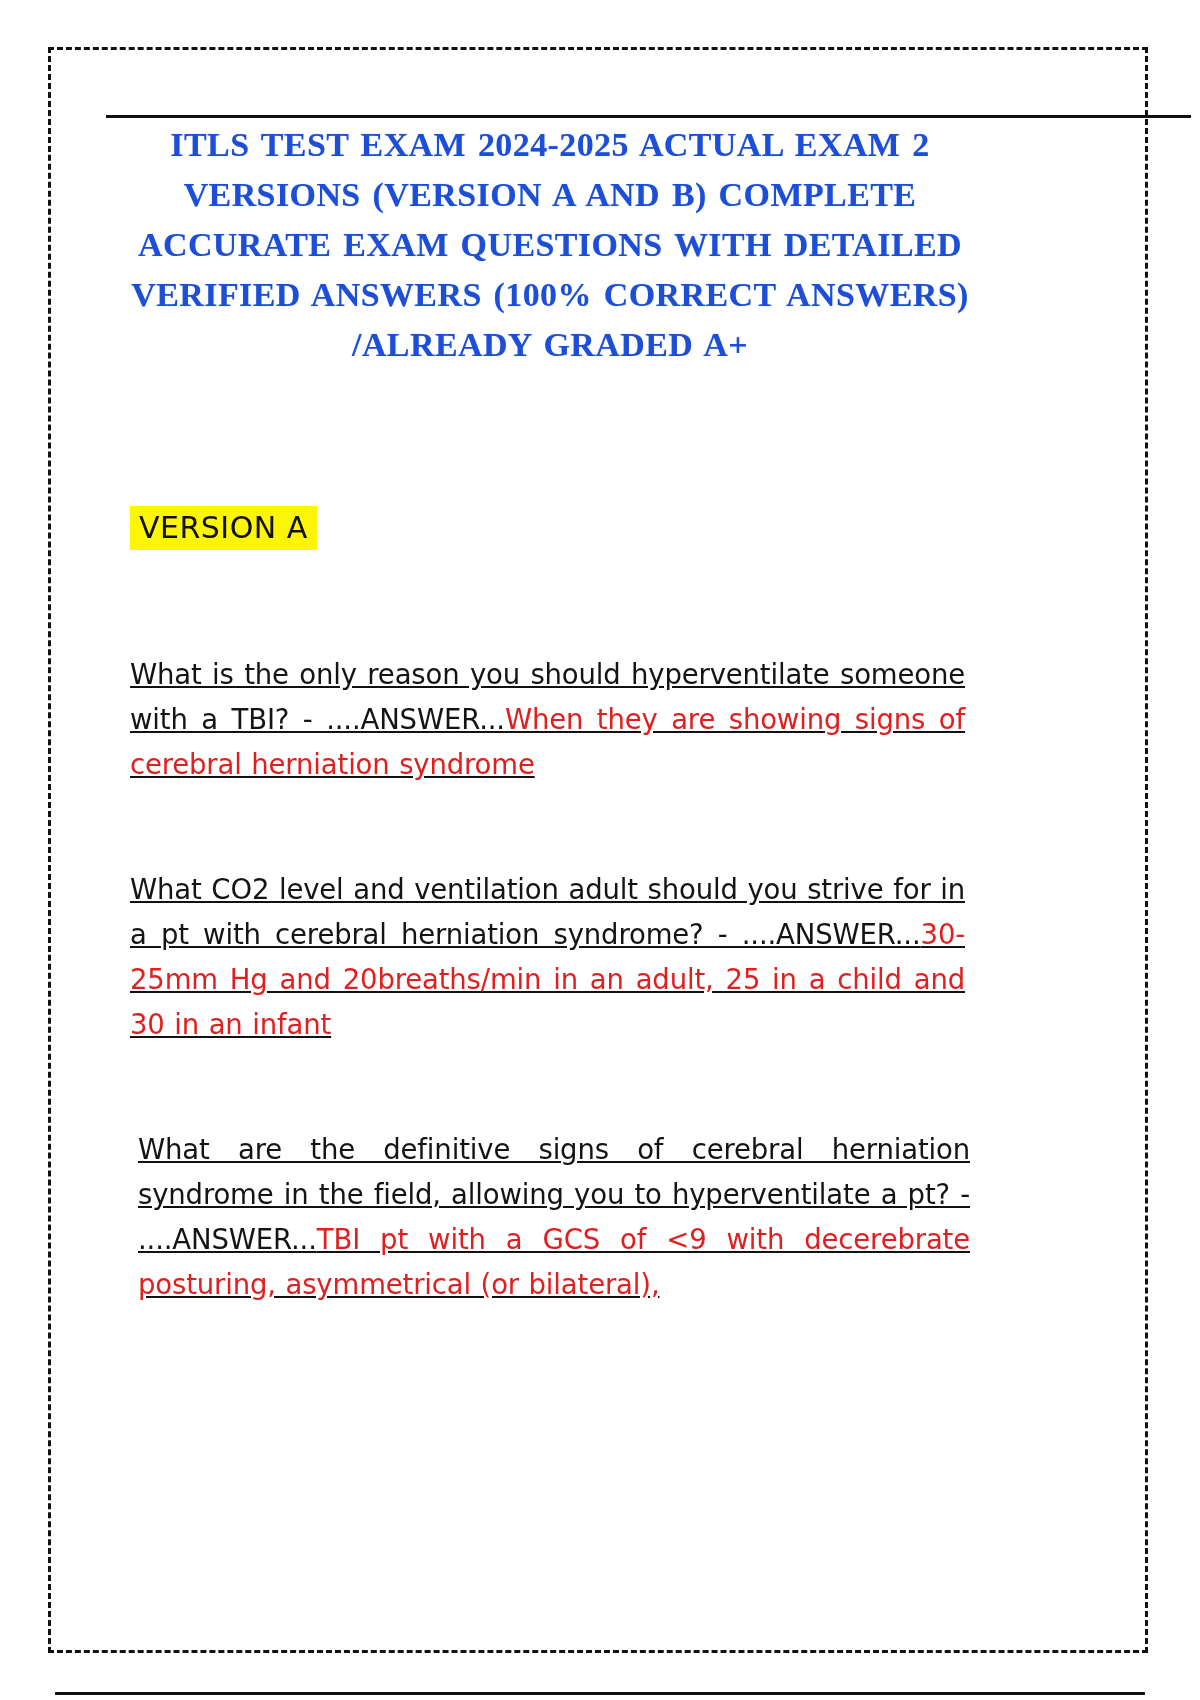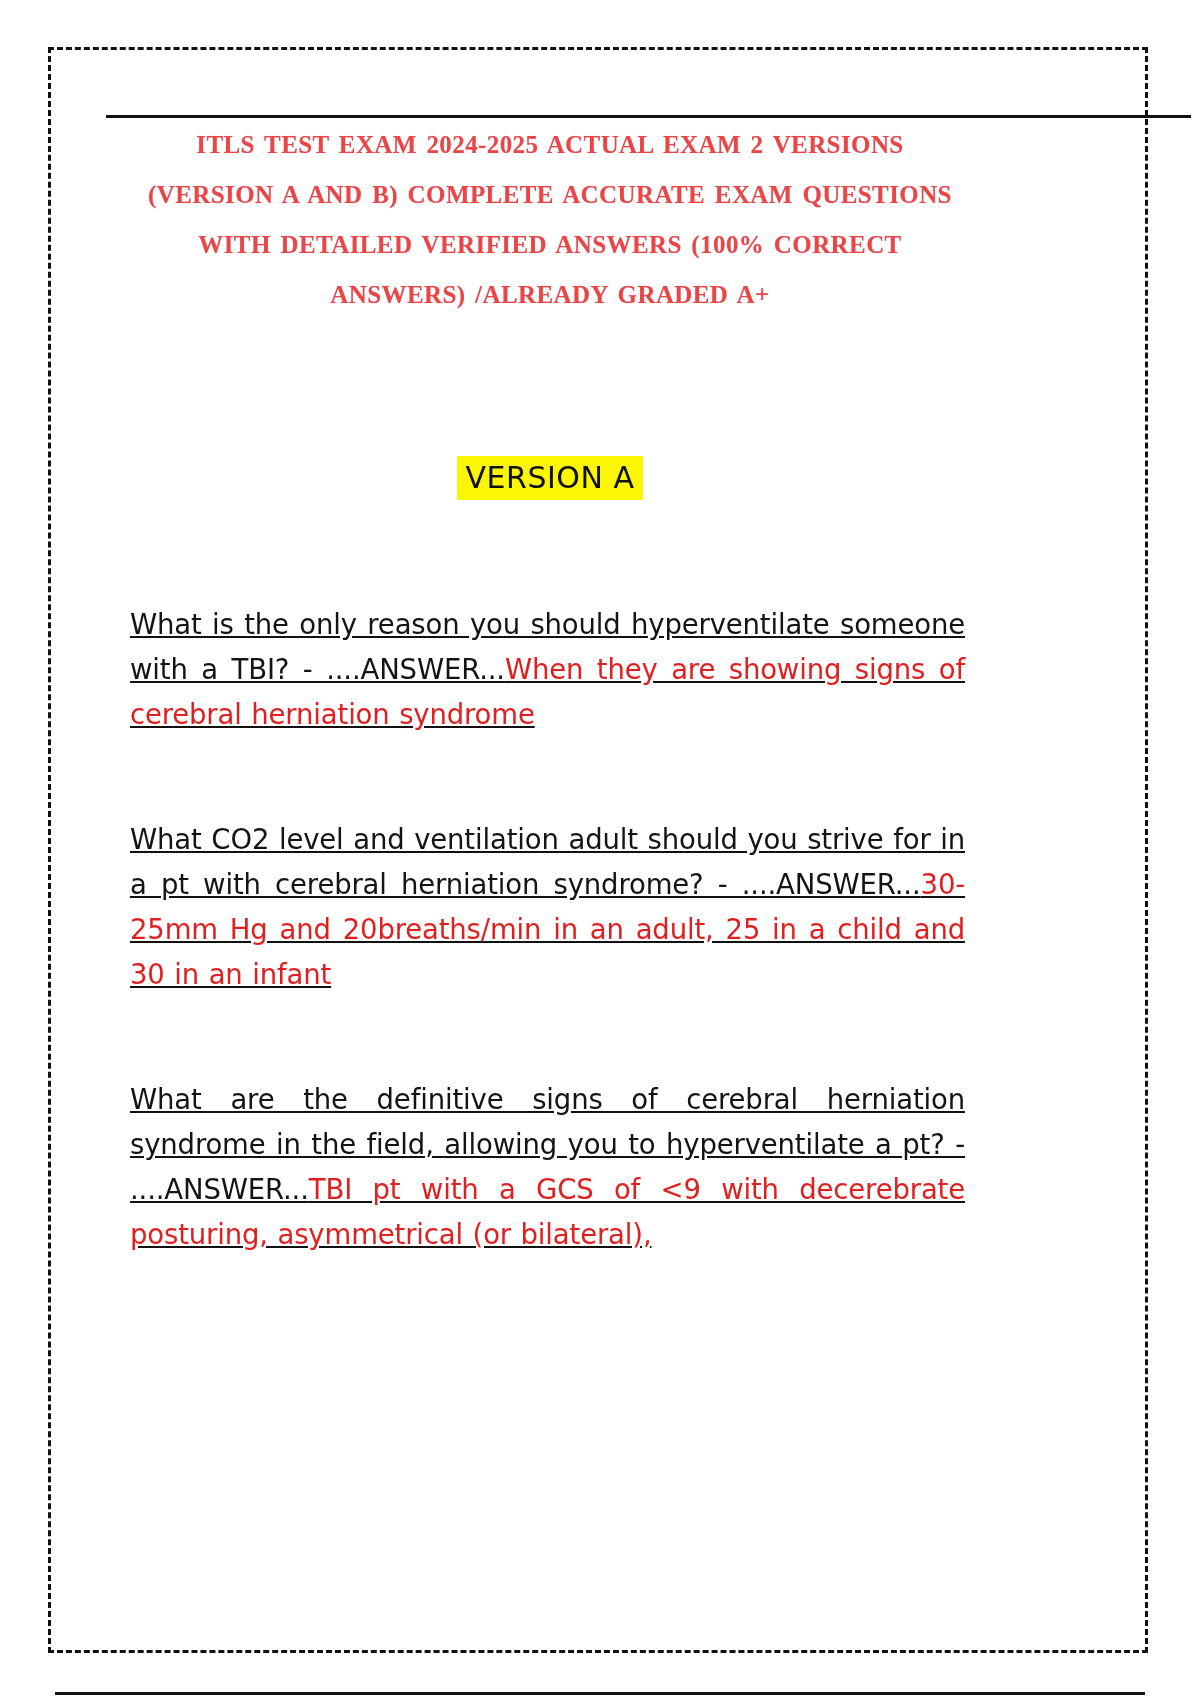--- a/index.html
+++ b/index.html
@@ -53,32 +53,32 @@
     width: 840px;
   }
 
   
   .doc-title {
     margin: 0;
     padding: 0 0 0 0;
     text-align: center;
     font-family: "Liberation Serif", "DejaVu Serif", serif;
     font-weight: bold;
-    font-size: 25px;
+    font-size: 34px;
     line-height: 50px;
     letter-spacing: 0.4px;
-    color: #ef4444;
+    color: #1d4ed8;
     word-spacing: 3px;
     text-shadow: 0 0 1px rgba(32,115,180,0.35);
   }
 
   
   .version-row {
     margin-top: 136px;
-    text-align: center;
+    text-align: left;
     height: 48px;
   }
   .version-badge {
     display: inline-block;
     background: #FCF503;
     color: #111111;
     font-family: "DejaVu Sans", "Liberation Sans", sans-serif;
     font-size: 30px;
     font-weight: 400;
     line-height: 44px;
@@ -96,21 +96,21 @@
     font-size: 27.5px;
     line-height: 45px;
     color: #111111;
     letter-spacing: -0.15px;
     word-spacing: 1px;
     text-align: justify;
     text-justify: inter-word;
     max-width: 835px;
     text-decoration: underline;
   }
-  .qa-block:last-child { margin-bottom: 0; }
+  .qa-block:last-child { margin-bottom: 0; margin-left: 8px; }
   .qa-q { color: #141414; }
   .qa-a { color: #E02020; }
 </style>
 </head>
 <body>
 
 <div class="page-frame">
   <div class="frame-inner-rule"></div>
 </div>
 

